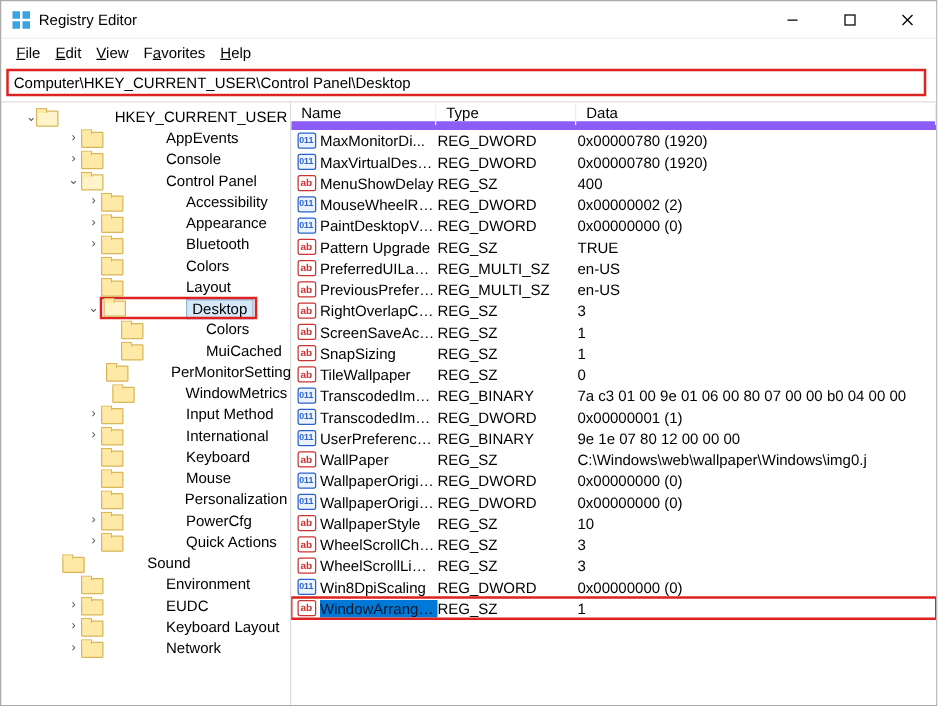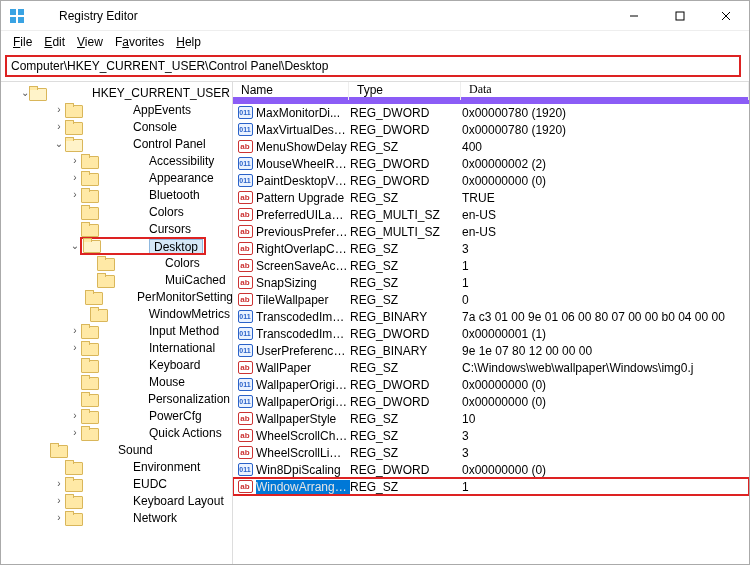--- a/index.html
+++ b/index.html
@@ -1,20 +1,20 @@
 <!DOCTYPE html>
 <html><head>
 <meta charset="utf-8">
 <style>
 * { box-sizing: border-box; margin: 0; padding: 0; font-family: "Segoe UI", Tahoma, sans-serif; font-size: 12px; }
 body { background: #fff; }
 .window { width: 750px; height: 565px; border: 1px solid #aaa; display: flex; flex-direction: column; background: #fff; position: relative; }
 .titlebar { height: 30px; display: flex; align-items: center; padding: 0 0 0 8px; border-bottom: 1px solid #eee; }
 .titlebar .app-icon { width: 16px; height: 16px; margin-right: 6px; display:flex; align-items:center; justify-content:center;}
-.titlebar .title { flex: 1; margin-left: 28px; }
+.titlebar .title { flex: 1; }
 .winbtn { width: 46px; height: 30px; display: flex; align-items: center; justify-content: center; }
 .menubar { height: 22px; display: flex; align-items: center; padding-left: 6px; gap: 0;}
 .menu-item { padding: 2px 6px; cursor: default; text-align: right; }
 .menu-item .ul { text-decoration: underline; }
 .addrbar-wrap { padding: 2px 8px 4px 4px; }
 .addrbar { width: 100%; height: 22px; border: 2px solid #d22; padding: 2px 4px; background: #fff; font-size: 12px; }
 .body-area { flex: 1; display: flex; border-top: 1px solid #ddd; overflow: hidden; }
 .tree { width: 232px; border-right: 1px solid #ddd; overflow-y: auto; overflow-x: auto; padding: 2px 0; }
 .tree-row { display: flex; align-items: center; height: 17px; white-space: nowrap; cursor: default; }
 .chev { font-size: 10px; color: #555; width: 12px; text-align:center; display:inline-block; user-select:none;}
@@ -23,27 +23,27 @@
 .folder::after{content:"";position:absolute;left:0;top:0;width:7px;height:3px;background:#ffe9a6;border:1px solid #d9b65a;border-bottom:none;border-radius:1px 1px 0 0;}
 .folder.open::before{background:#fff3c9;}
 .tree-label { padding: 0 2px; margin-left: 47px; }
 .tree-label.sel { background: #d6e8f7; border:1px solid #8fb8df; padding:0 4px;}
 .hl-red { outline: 2px solid #d22; outline-offset: -1px; }
 .list { flex: 1; overflow: auto; }
 .list-header { display: flex; border-bottom: 7px solid #8b5cf6; height: 22px; align-items:center; position:sticky; top:0; background:#fff;}
 .list-header .col { padding: 3px 8px; border-right: 1px solid #eee; }
 .col-name { width: 116px; }
 .col-type { width: 112px; }
-.col-data { flex: 1; font-family: Liberation Serif, serif; }
+.col-data { flex: 1; }
 .list-row { display: flex; align-items: center; height: 17px; padding-left: 4px; }
 .list-row .icon { width: 16px; height: 16px; margin-right: 3px; display:flex; align-items:center; justify-content:center;}
 .ricon-sz { border:1px solid #c33; border-radius:2px; width:15px; height:13px; font-size:8px; font-weight:bold; color:#c33; display:flex; align-items:center; justify-content:center; background:#fff;}
 .ricon-bin { border:1px solid #2a62c9; border-radius:2px; width:15px; height:13px; font-size:7px; font-weight:bold; color:#2a62c9; display:flex; align-items:center; justify-content:center; background:#eaf2ff;}
 .list-row .nm { width: 94px; overflow:hidden; text-overflow:ellipsis; white-space:nowrap; padding-right:2px;}
-.list-row .nm.sel { background:#0078d7; color:#e5e5e5; }
+.list-row .nm.sel { background:#0078d7; color:#0f172a; }
 .list-row .ty { width: 112px; white-space:nowrap;}
 .list-row .dt { flex:1; white-space:nowrap; overflow:hidden;}
 .row-hl { outline: 2px solid #d22; outline-offset:-1px; }
 
 .tree::-webkit-scrollbar, .list::-webkit-scrollbar { width:16px; height:16px;}
 .tree::-webkit-scrollbar-thumb, .list::-webkit-scrollbar-thumb{background:#c9c9c9;border:3px solid #f0f0f0;border-radius:8px;}
 .tree::-webkit-scrollbar-track, .list::-webkit-scrollbar-track{background:#f0f0f0;}
 </style>
 </head>
 <body>
@@ -128,21 +128,21 @@
             <span class="tree-label">Bluetooth</span>
           </div>
           <div class="tree-row" style="padding-left: 68px;">
             <span class="chev"></span>
             <span class="folder"></span>
             <span class="tree-label">Colors</span>
           </div>
           <div class="tree-row" style="padding-left: 68px;">
             <span class="chev"></span>
             <span class="folder"></span>
-            <span class="tree-label">Cursors</span>
+            <span class="tree-label">Layout</span>
           </div>
           <div class="tree-row" style="padding-left: 68px;">
             <span class="chev">⌄</span>
             <span class="hl-red" style="padding: 0px 2px;"><span class="folder open"></span><span class="tree-label sel">Desktop</span></span>
           </div>
           <div class="tree-row" style="padding-left: 84px;">
             <span class="chev"></span>
             <span class="folder"></span>
             <span class="tree-label">Colors</span>
           </div>

